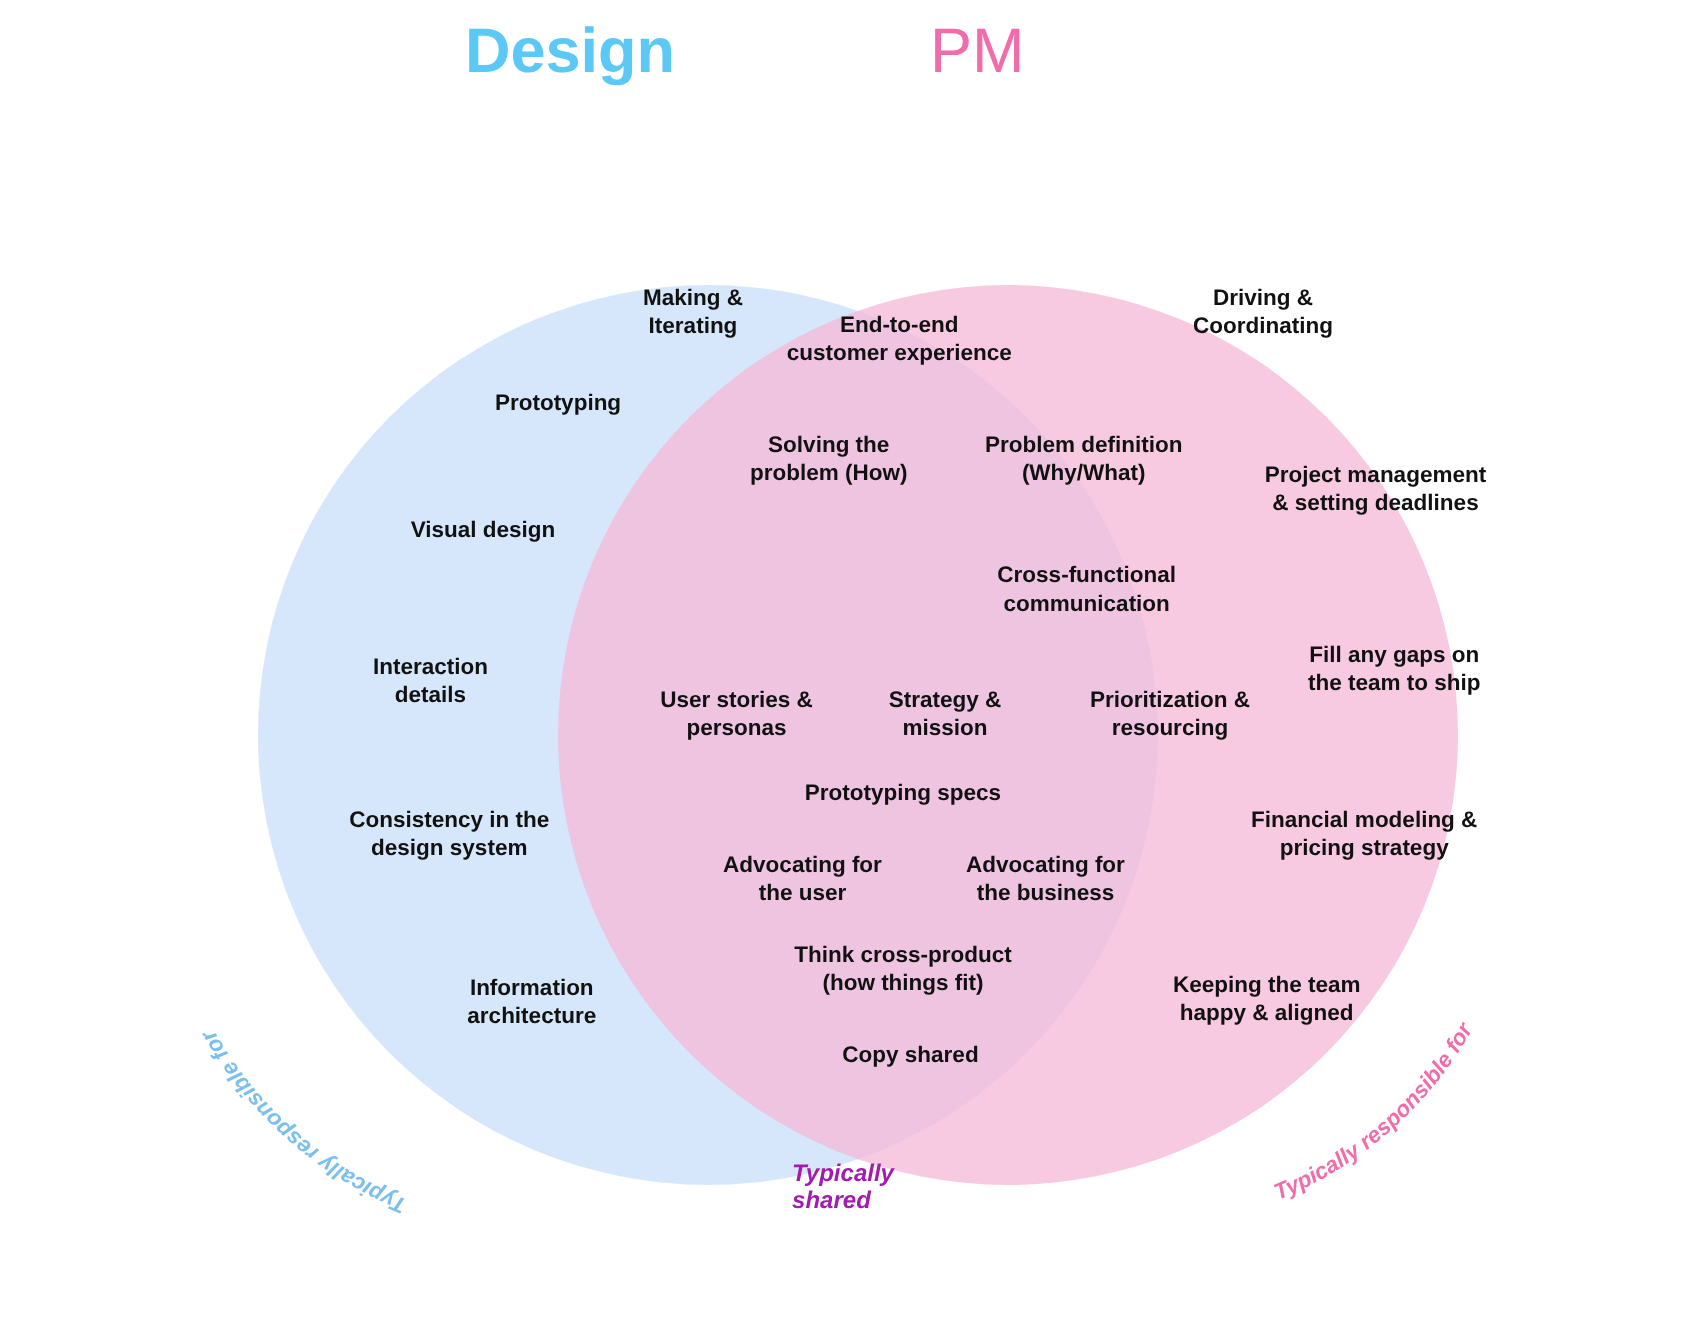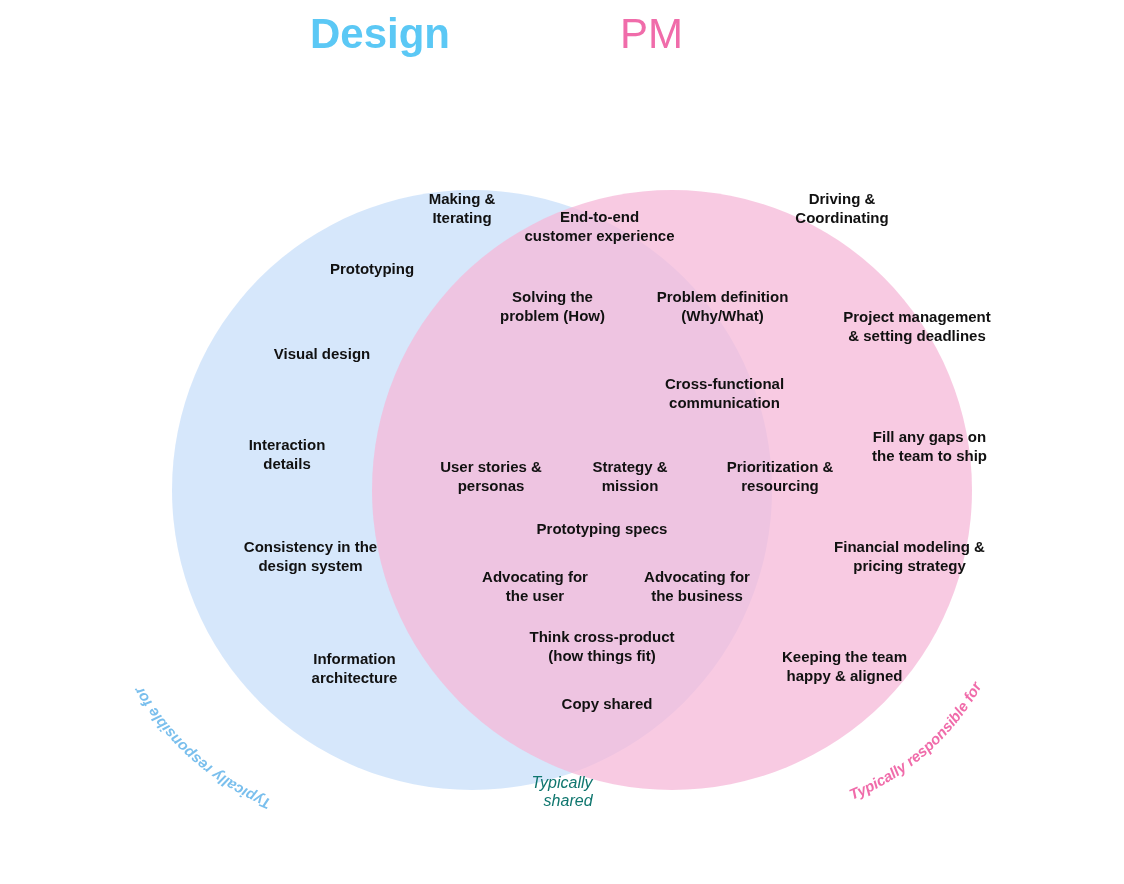--- a/index.html
+++ b/index.html
@@ -73,21 +73,21 @@
 
       <circle cx="360" cy="430" r="300" fill="#c8dffa" fill-opacity="0.75" stroke="none"></circle>
 
       <circle cx="560" cy="430" r="300" fill="#f5b8d8" fill-opacity="0.75" stroke="none"></circle>
     </svg>
 
     <div class="label" style="left:290px; top:130px; width:120px;">Making &amp;<br>Iterating</div>
     <div class="label" style="left:195px; top:200px; width:130px;">Prototyping</div>
     <div class="label" style="left:140px; top:285px; width:140px;">Visual design</div>
     <div class="label" style="left:100px; top:376px; width:150px;">Interaction<br>details</div>
-    <div class="label" style="left:106px; top:478px; width:185px;">Consistency in the<br>design system</div>
+    <div class="label" style="left:95px; top:478px; width:185px;">Consistency in the<br>design system</div>
     <div class="label" style="left:165px; top:590px; width:155px;">Information<br>architecture</div>
 
     <div class="label" style="left:650px; top:130px; width:160px;">Driving &amp;<br>Coordinating</div>
     <div class="label" style="left:710px; top:248px; width:190px;">Project management<br>&amp; setting deadlines</div>
     <div class="label" style="left:730px; top:368px; width:175px;">Fill any gaps on<br>the team to ship</div>
     <div class="label" style="left:700px; top:478px; width:195px;">Financial modeling &amp;<br>pricing strategy</div>
     <div class="label" style="left:640px; top:588px; width:185px;">Keeping the team<br>happy &amp; aligned</div>
 
     <div class="label" style="left:405px; top:148px; width:165px;">End-to-end<br>customer experience</div>
     <div class="label" style="left:368px; top:228px; width:145px;">Solving the<br>problem (How)</div>
@@ -113,18 +113,18 @@
 
     <svg style="position:absolute; bottom:0px; right:0px; width:180px; height:230px; overflow:visible;" viewBox="0 0 180 230">
       <defs>
         <path id="arcRight" d="M 20,220 A 260,260 0 0,0 170,60"></path>
       </defs>
       <text font-size="15" font-weight="700" fill="#f06caa" font-style="italic" font-family="-apple-system,BlinkMacSystemFont,Arial,sans-serif">
         <textPath href="#arcRight">Typically responsible for</textPath>
       </text>
     </svg>
 
-    <div style="position:absolute; bottom:0px; left:50%; transform:translateX(-50%); text-align:right; font-size:16px; font-weight:400; color:#0f766e; font-style:italic; z-index:10;">
+    <div style="position:absolute; bottom:0px; left:50%; transform:translateX(-50%); text-align:left; font-size:16px; font-weight:700; color:#a21caf; font-style:italic; z-index:10;">
       Typically<br>shared
     </div>
 
   </div>
 </div>
 
 </body></html>

